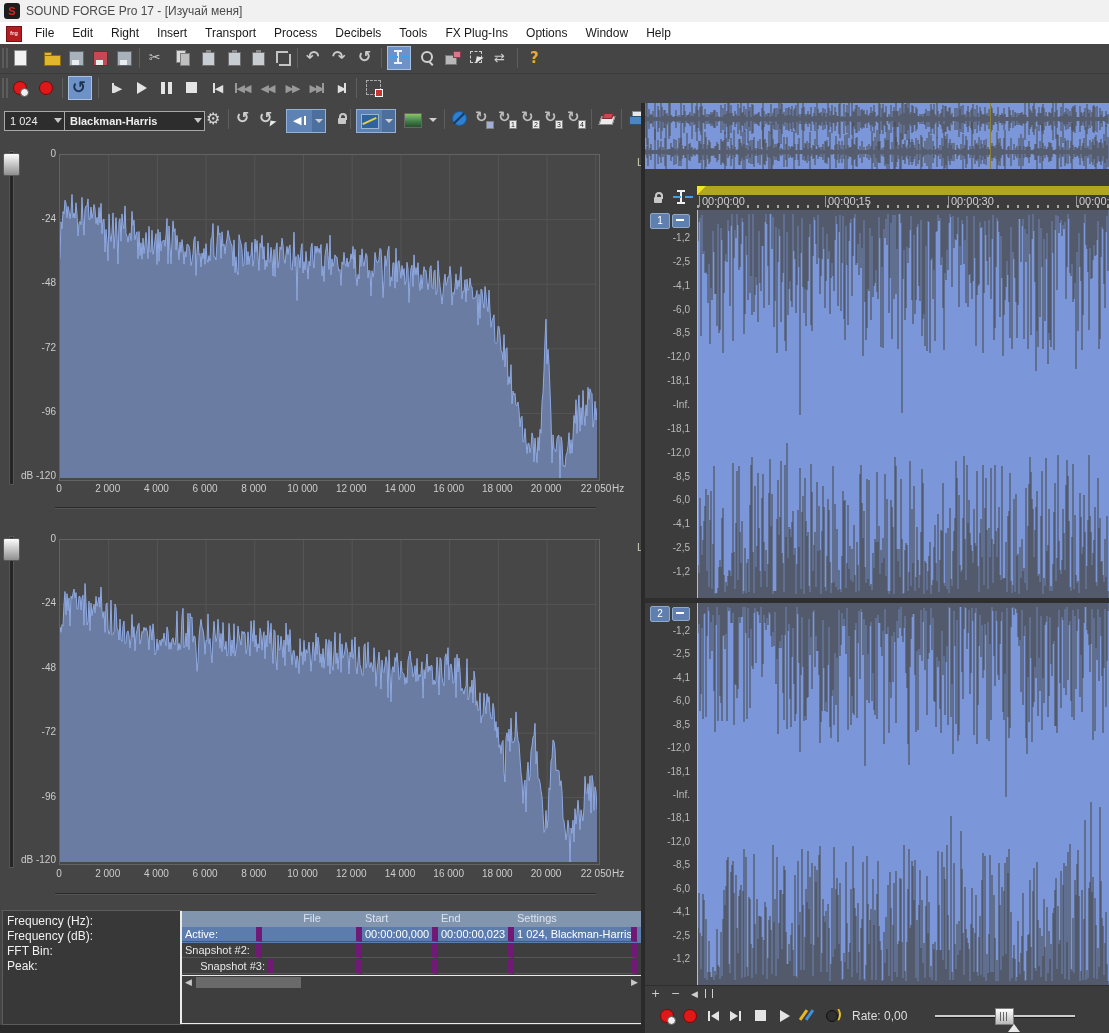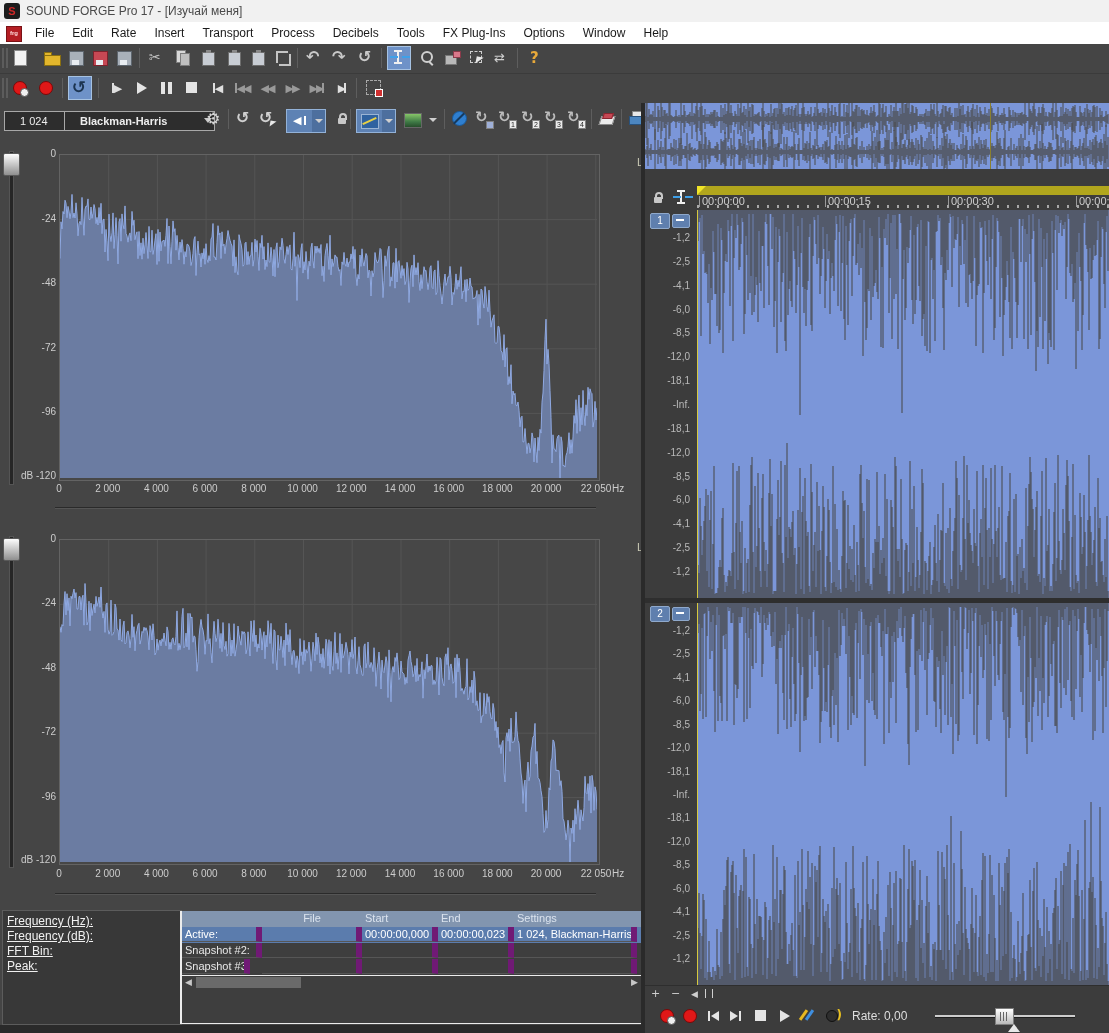--- a/index.html
+++ b/index.html
@@ -82,36 +82,36 @@
   .ic-snapshots-off::after{content:"";left:7px;top:1px;width:2px;height:15px;background:#163a5e;transform:rotate(45deg);}
   .ic-snap::before{content:"↻";color:#bcbcbc;font-size:15px;font-weight:bold;left:0;top:-2px;}
   .ic-snap i{position:absolute;right:-1px;bottom:-1px;font-style:normal;font-size:7px;line-height:7px;background:#ececec;color:#222;border:1px solid #808080;padding:0 1px;}
   .ic-snap i.fl{width:6px;height:6px;background:#9fb0d8;padding:0;}
   .ic-erase::before{content:"";left:1px;top:6px;width:12px;height:7px;background:#ececec;border:1px solid #8a8a8a;transform:skewX(-18deg);}
   .ic-erase::after{content:"";left:4px;top:3px;width:8px;height:4px;background:#c64854;border:1px solid #8a2630;transform:skewX(-18deg);}
   .ic-print::before{content:"";left:4px;top:1px;width:8px;height:5px;background:#e8e8e8;border:1px solid #888;}
   .ic-print::after{content:"";left:1px;top:6px;width:14px;height:7px;background:#4c86c0;border:1px solid #28527e;}
   
   .combo{position:absolute;top:6px;height:18px;background:#2d2d2d;border:1px solid #a8a8a8;color:#ededed;
-         font-size:11px;line-height:18px;padding-left:15px;}
+         font-size:11px;line-height:18px;padding-left:5px;}
   .combo .arr{position:absolute;right:2px;top:6px;border-top:5px solid #c8c8c8;border-left:4px solid transparent;border-right:4px solid transparent;}
   .btn-drop{position:absolute;width:13px;height:22px;display:flex;align-items:center;justify-content:center;}
   .btn-drop .arr{border-top:4px solid #cfcfcf;border-left:4px solid transparent;border-right:4px solid transparent;}
   .activeblue{background:#5e82b4;border:1px solid #93b2d8;}
   .activeblue2{background:#4d6f9e;border:1px solid #93b2d8;border-left:none;}
   
   .vslider-track{width:3px;background:#262626;border:1px solid #555;}
   .vslider-thumb{width:15px;height:21px;background:linear-gradient(180deg,#fdfdfd,#8f8f8f);border:1px solid #5a5a5a;border-radius:2px;}
   .plot{background:#474747;border:1px solid #636363;}
   .axlbl{position:absolute;color:#cdcdcd;font-size:10px;white-space:nowrap;}
   .chan-lbl{color:#c9c9b4;font-size:11px;padding-left:36px;}
   .hline{height:1px;background:#2a2a2a;border-bottom:1px solid #555;}
   
   .infobox{left:2px;top:910px;width:174px;height:110px;background:#383838;border:1px solid #5c5c5c;
-           color:#f0f0f0;font-size:12px;padding:3px 0 0 4px;line-height:15px;text-decoration:underline;}
+           color:#f0f0f0;font-size:12px;padding:3px 0 0 4px;line-height:15px;}
   .snaptable{left:180px;top:911px;width:459px;height:112px;background:#3e3e3e;border-left:2px solid #ececec;border-right:2px solid #ececec;border-bottom:1px solid #ececec;}
   .trow{position:relative;height:16px;font-size:11px;white-space:nowrap;}
   .trow .c{position:absolute;top:0;height:15px;line-height:15px;overflow:hidden;border-right:6px solid #701a75;border-bottom:1px solid #565656;padding:0 3px;box-sizing:border-box;}
   .thead{background:#8295af;color:#dbe3ee;}
   .thead .c{border-right:none;border-bottom:none;}
   .rowsel{background:#5b7cad;color:#ffffff;}
   .rowdark{background:#3e3e3e;color:#e8e8e8;}
   .hscroll{background:#3e3e3e;border-top:1px solid #ececec;color:#c8c8c8;}
   .sthumb{background:#6a6a6a;}
   
@@ -147,21 +147,21 @@
 
 <div id="root">
 
   <div class="abs titlebar">
     <div class="abs applogo">S</div>
     <div class="abs wtitle">SOUND FORGE Pro 17 - [Изучай меня]</div>
   </div>
 
   <div class="abs menubar">
     <div class="abs childicon">frg</div>
-    <div id="menuItems"><span class="mi">File</span><span class="mi">Edit</span><span class="mi">Rate</span><span class="mi">Insert</span><span class="mi">Transport</span><span class="mi">Process</span><span class="mi">Decibels</span><span class="mi">Tools</span><span class="mi">FX Plug-Ins</span><span class="mi">Options</span><span class="mi">Window</span><span class="mi">Help</span></div>
+    <div id="menuItems"><span class="mi">File</span><span class="mi">Edit</span><span class="mi">Right</span><span class="mi">Insert</span><span class="mi">Transport</span><span class="mi">Process</span><span class="mi">Decibels</span><span class="mi">Tools</span><span class="mi">FX Plug-Ins</span><span class="mi">Options</span><span class="mi">Window</span><span class="mi">Help</span></div>
   </div>
 
   <div class="abs tb tb1" id="tb1">
       <div class="abs grip"></div>
       <div class="tbtn" style="left: 8px;">
         <span class="ic ic-new-file"></span>
       </div>
       <div class="tbtn" style="left: 40px;">
         <span class="ic ic-open"></span>
       </div>
@@ -448,21 +448,21 @@
         <div class="c" style="left: 332px; width: 123px; text-align: right;">1 024, Blackman-Harris;</div>
       </div>
       <div class="trow rowdark">
         <div class="c" style="left: 0px; width: 80px; text-align: left;">Snapshot #2:</div>
         <div class="c" style="left: 80px; width: 100px; text-align: left;"></div>
         <div class="c" style="left: 180px; width: 76px; text-align: right;"></div>
         <div class="c" style="left: 256px; width: 76px; text-align: right;"></div>
         <div class="c" style="left: 332px; width: 123px; text-align: right;"></div>
       </div>
       <div class="trow rowdark">
-        <div class="c" style="left: 0px; width: 68px; text-align: right;">Snapshot #3:</div>
+        <div class="c" style="left: 0px; width: 92px; text-align: right;">Snapshot #3:</div>
         <div class="c" style="left: 80px; width: 100px; text-align: left;"></div>
         <div class="c" style="left: 180px; width: 76px; text-align: right;"></div>
         <div class="c" style="left: 256px; width: 76px; text-align: right;"></div>
         <div class="c" style="left: 332px; width: 123px; text-align: right;"></div>
       </div>
       <div class="hscroll" style="position: relative; height: 14px;">
         <span style="position: absolute; left: 3px; top: 1px; font-size: 9px; font-family: &quot;DejaVu Sans&quot;, sans-serif;">◀</span>
         <span style="position: absolute; right: 3px; top: 1px; font-size: 9px; font-family: &quot;DejaVu Sans&quot;, sans-serif;">▶</span>
         <div class="sthumb" style="position: absolute; left: 14px; top: 1px; width: 105px; height: 11px;"></div>
       </div>

